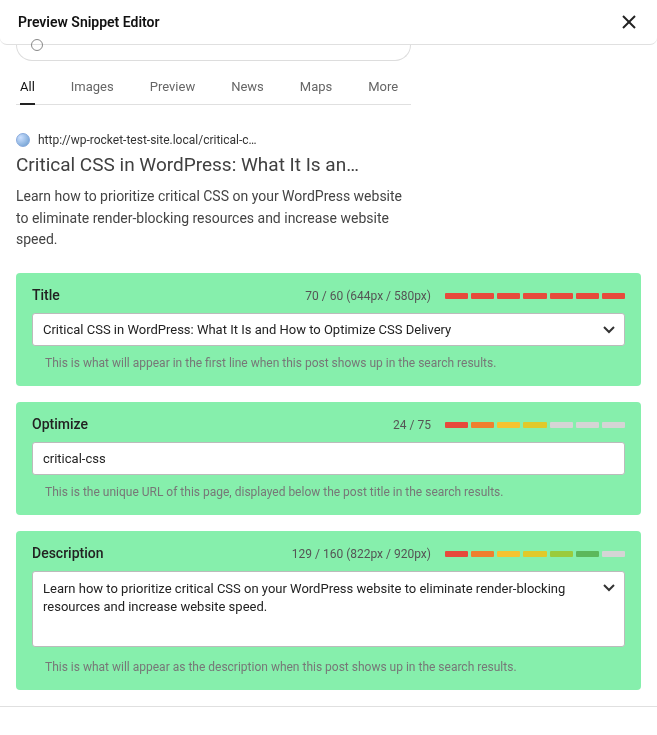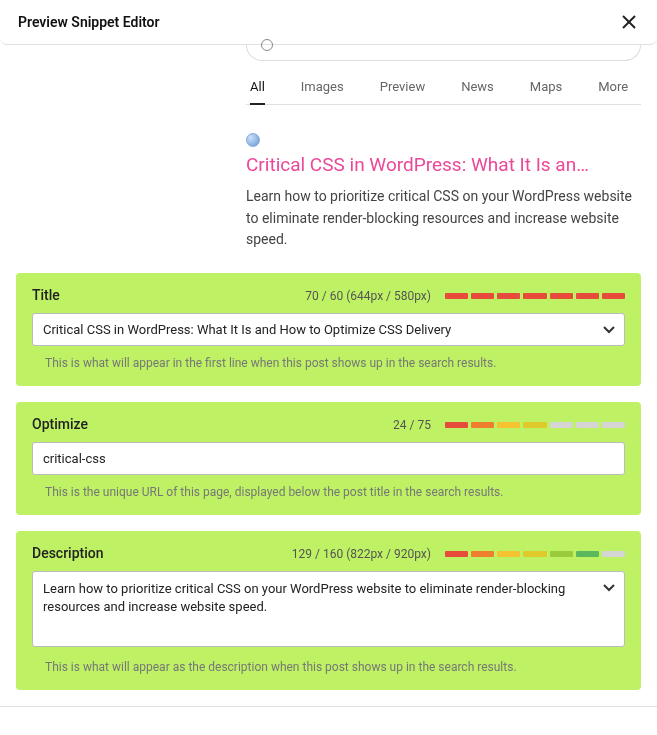--- a/index.html
+++ b/index.html
@@ -27,21 +27,21 @@
     cursor: pointer;
     width: 20px; height: 20px;
     display: flex; align-items: center; justify-content: center;
   }
   .close-btn svg { stroke: #222; stroke-width: 2; }
 
   .preview-area {
     padding: 0 16px 22px;
     display: flex;
     flex-direction: column;
-    align-items: flex-end;
+    align-items: flex-start;
   }
   .search-box-bottom {
     width: 395px;
     height: 16px;
     border: 1px solid #ddd;
     border-top: none;
     border-radius: 0 0 20px 20px;
     margin-bottom: 10px;
     position: relative;
   }
@@ -92,35 +92,35 @@
   }
   .globe-icon {
     width: 14px; height: 14px;
     border-radius: 50%;
     background: radial-gradient(circle at 30% 30%, #cce0ff, #6699cc);
     border: 1px solid #88aadd;
     flex-shrink: 0;
   }
   .serp-title {
     font-size: 19px;
-    color: #ec4899;
+    color: #404040;
     margin-bottom: 10px;
     white-space: nowrap;
     overflow: hidden;
     text-overflow: ellipsis;
   }
   .serp-desc {
     font-size: 14px;
     color: #444;
     line-height: 1.55;
   }
 
   .section {
     margin: 0 16px 16px;
-    background: #bef264;
+    background: #86efac;
     border-radius: 4px;
     padding: 14px 16px 16px;
   }
   .section-top {
     display: flex;
     align-items: flex-end;
     justify-content: space-between;
     margin-bottom: 10px;
   }
   .section-label {
@@ -206,20 +206,21 @@
     <div class="tab active">All</div>
     <div class="tab">Images</div>
     <div class="tab">Preview</div>
     <div class="tab">News</div>
     <div class="tab">Maps</div>
     <div class="tab">More</div>
   </div>
   <div class="serp-result">
     <div class="serp-url-row">
       <span class="globe-icon"></span>
+      <span>http://wp-rocket-test-site.local/critical-c…</span>
     </div>
     <div class="serp-title">Critical CSS in WordPress: What It Is an…</div>
     <div class="serp-desc">Learn how to prioritize critical CSS on your WordPress website to eliminate render-blocking resources and increase website speed.</div>
   </div>
 </div>
 
 <div class="section">
   <div class="section-top">
     <div class="section-label">Title</div>
     <div class="section-meta">

